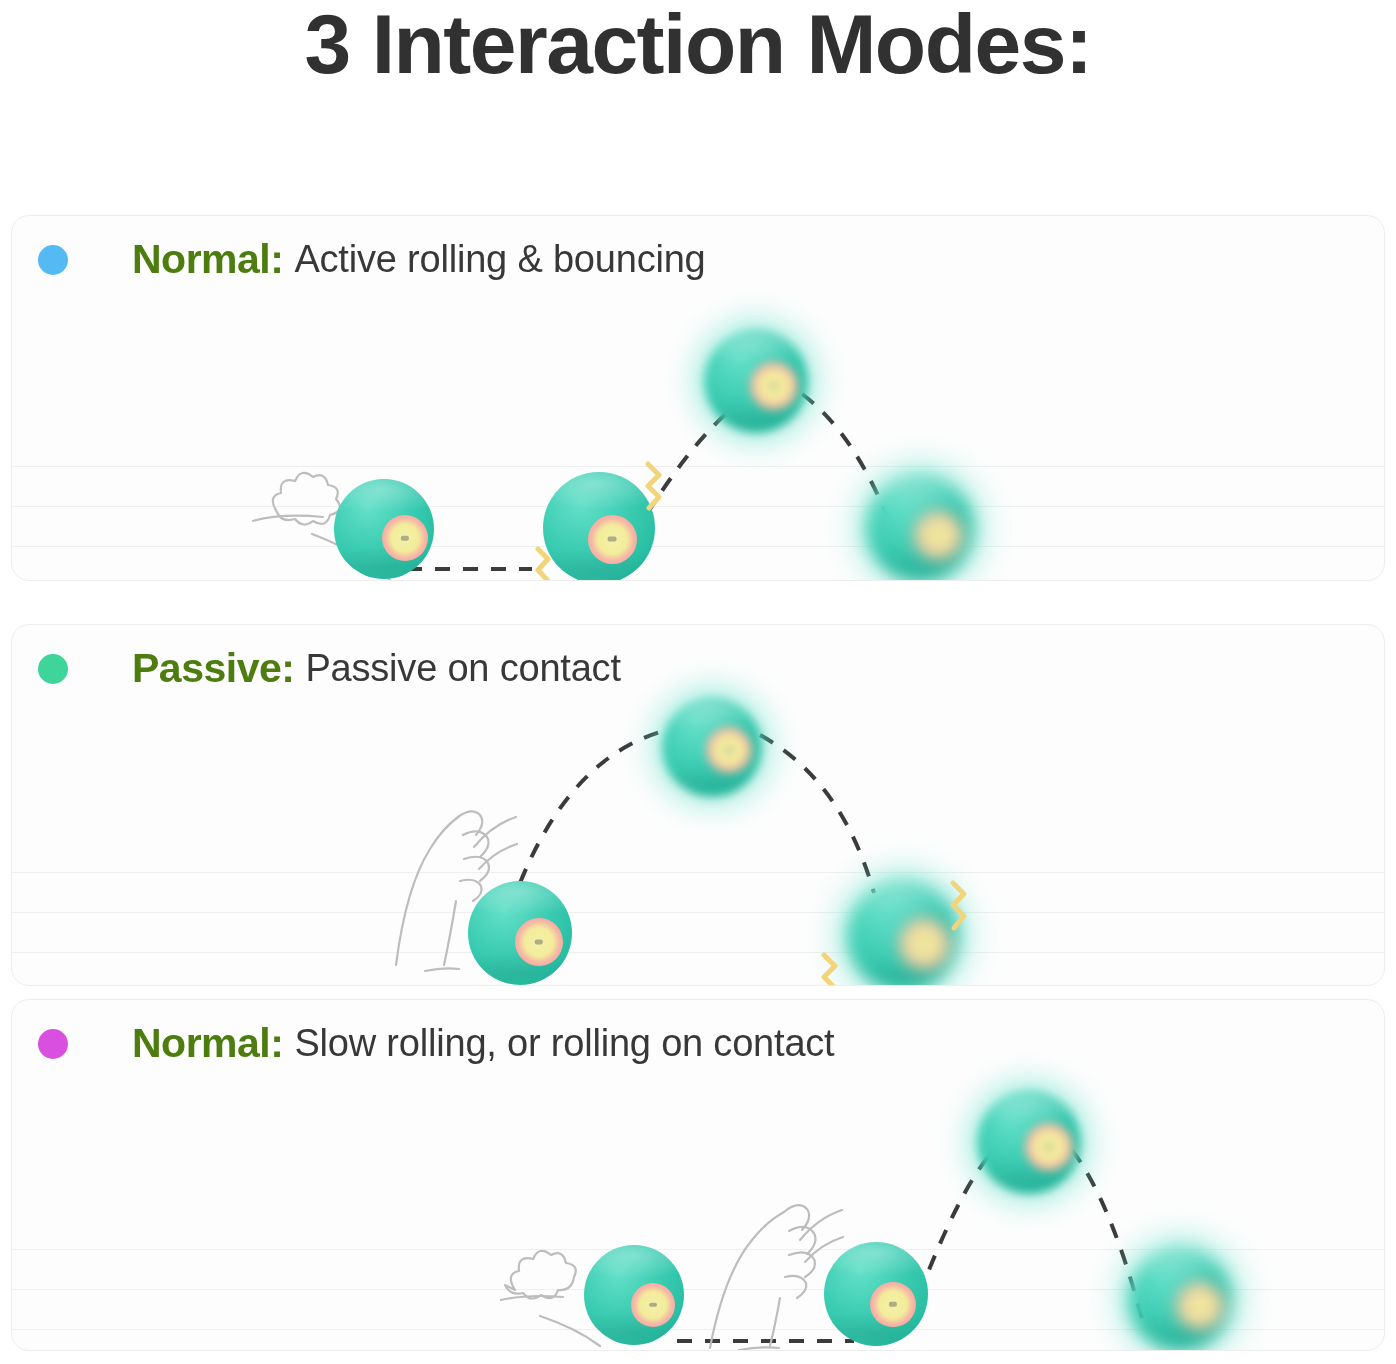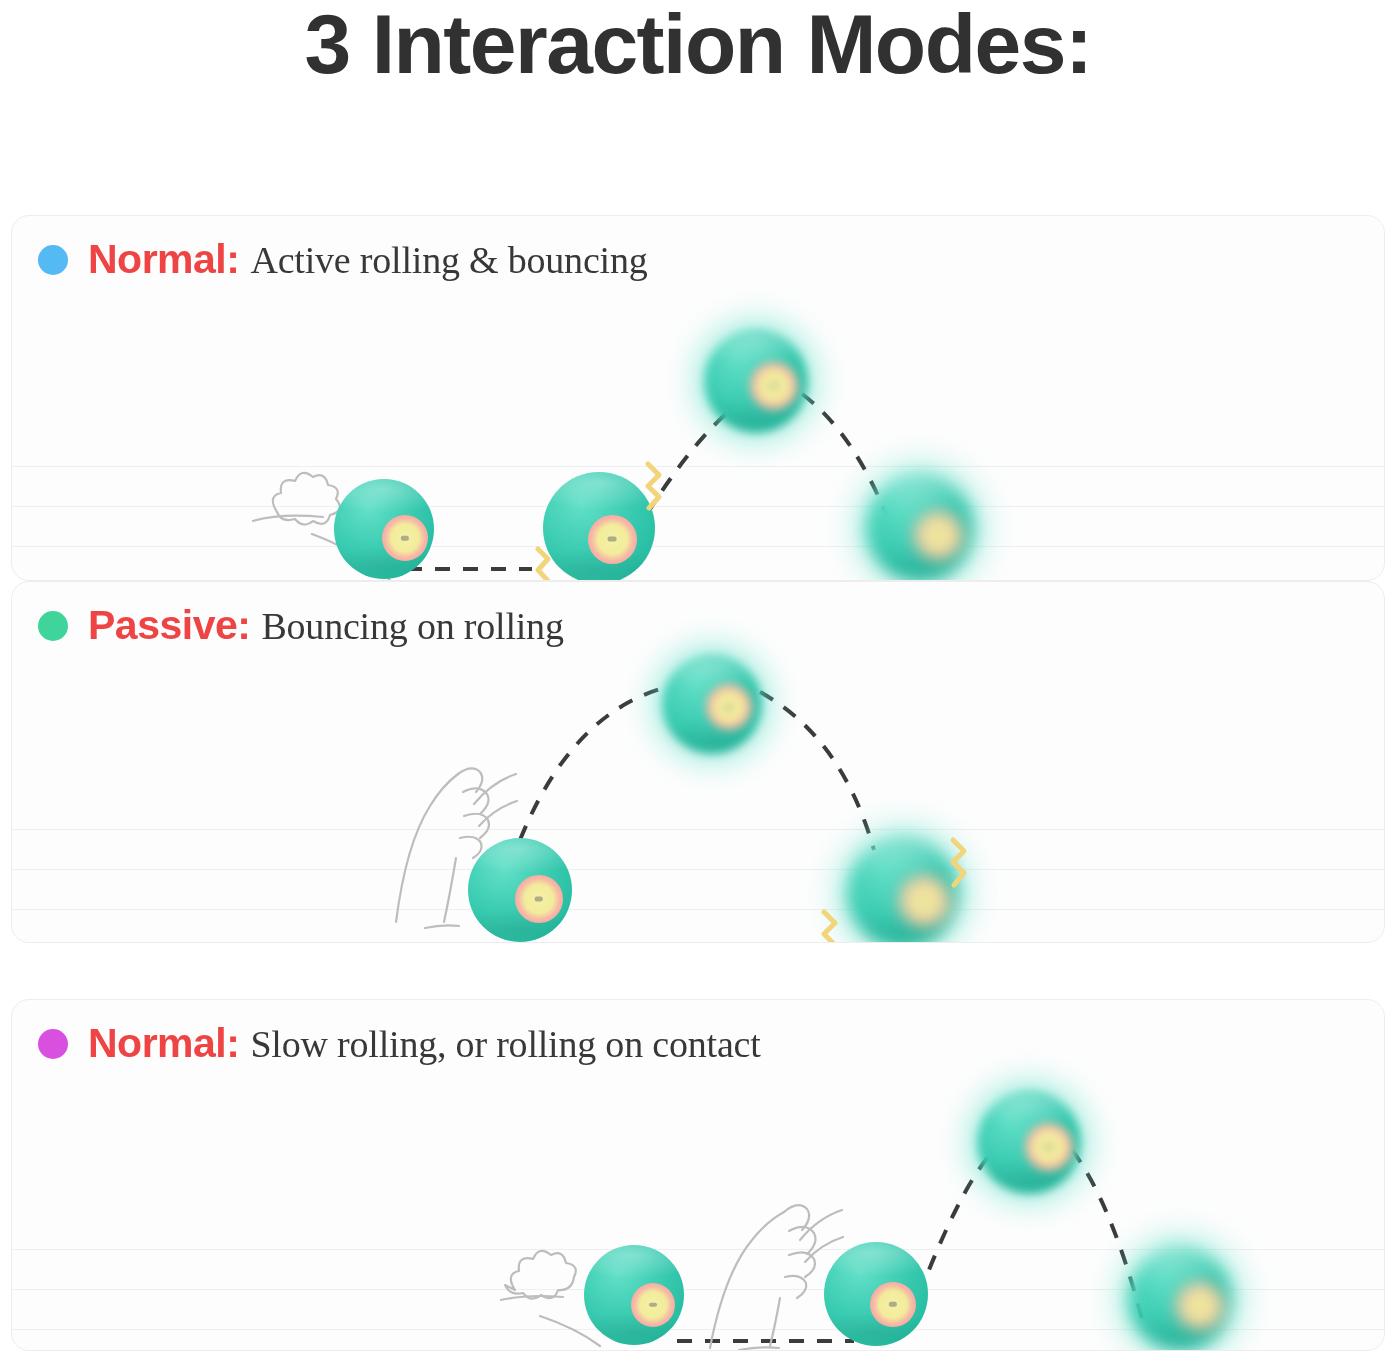--- a/index.html
+++ b/index.html
@@ -37,21 +37,21 @@
     position: absolute;
     left: 11px;
     width: 1374px;
     box-sizing: border-box;
     background: #fdfdfd;
     border: 1.5px solid #ededed;
     border-radius: 18px;
     overflow: hidden;
   }
   #card-normal  { top: 215px;  height: 366px; }
-  #card-passive { top: 581px;  height: 362px; }
+  #card-passive { top: 624px;  height: 362px; }
   #card-gentle  { top: 999px;  height: 352px; }
 
   
   .rule {
     position: absolute;
     left: 0;
     width: 100%;
     height: 1px;
     background: #efefef;
   }
@@ -68,30 +68,30 @@
   .mode-dot {
     width: 30px;
     height: 30px;
     border-radius: 50%;
     margin-right: 20px;
     flex: 0 0 auto;
   }
   .mode-name {
     font-size: 41px;
     font-weight: 700;
-    color: #ef4444;
+    color: #4d7c0f;
     letter-spacing: -0.5px;
+    margin-left: 44px;
   }
   .mode-desc {
     font-size: 38px;
     font-weight: 400;
     color: #383838;
     margin-left: 11px;
     letter-spacing: -0.2px;
-    font-family: Liberation Serif, serif;
   }
 
   
   .scene {
     position: absolute;
     left: 0;
     top: 0;
     width: 100%;
     height: 100%;
     pointer-events: none;
@@ -232,21 +232,21 @@
 
 <div class="card" id="card-passive">
 
   <div class="rule" style="top:247px"></div>
   <div class="rule" style="top:287px"></div>
   <div class="rule" style="top:327px"></div>
 
   <div class="card-head">
     <span class="mode-dot" style="background:#3ed49a"></span>
     <span class="mode-name">Passive:</span>
-    <span class="mode-desc">Bouncing on rolling</span>
+    <span class="mode-desc">Passive on contact</span>
   </div>
 
   <div class="scene">
 
     <svg class="traj" width="1374" height="362">
       <path d="M508 258 Q 560 130 655 105"></path>
       <path d="M748 110 Q 830 155 862 268"></path>
     </svg>
 
     <svg class="lineart" width="1374" height="362">

